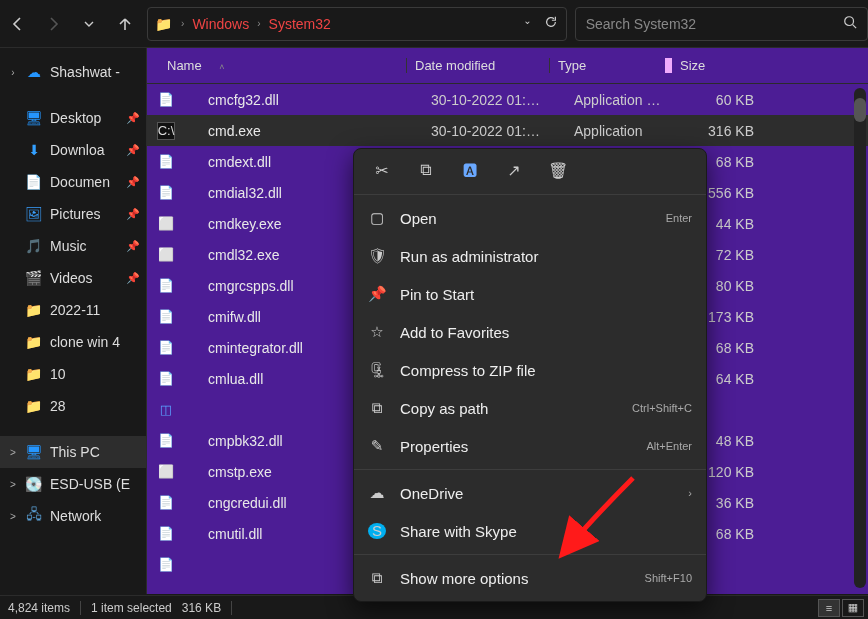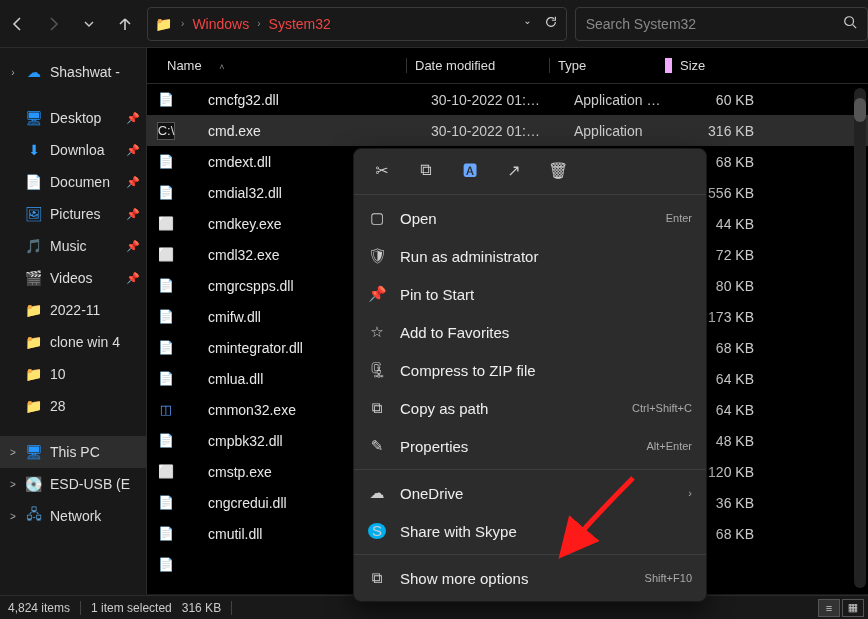--- a/index.html
+++ b/index.html
@@ -20,21 +20,21 @@
   .body { display: flex; height: 546px; }
   .sidebar { width: 147px; background: #191919; border-right: 1px solid #2b2b2b; padding-top: 8px; overflow: hidden; }
   .side-item { display: flex; align-items: center; height: 32px; padding-left: 8px; gap: 8px; font-size: 14px; white-space: nowrap; color: #ddd; }
   .side-item .exp { width: 10px; color: #aaa; font-size: 10px; text-align: center; }
   .side-item .ico { width: 16px; height: 16px; display: inline-flex; align-items: center; justify-content: center; font-size: 14px; }
   .side-item .pin { margin-left: auto; margin-right: 6px; color: #888; font-size: 11px; }
   .side-item.sel { background: #2d2d2d; }
   .side-gap { height: 14px; }
   
   
-  .filearea { flex: 1; position: relative; background: #000000; }
+  .filearea { flex: 1; position: relative; background: #4c1d95; }
   .cols { display: flex; height: 36px; align-items: center; border-bottom: 1px solid #2b2b2b; color: #ddd; font-size: 13px; }
   .col-name { width: 259px; padding-left: 20px; }
   .col-date { width: 143px; border-left: 1px solid #333; padding-left: 8px; }
   .col-type { width: 116px; border-left: 1px solid #333; padding-left: 8px; }
   .col-size { width: 80px; border-left: 7px solid #f0abfc; padding-left: 8px; }
   .col-sort { color: #888; margin-left: 14px; font-size: 9px; }
   
   .rows { }
   .row { display: flex; align-items: center; height: 31px; font-size: 14px; }
   .row.sel { background: #2d2d2d; }
@@ -297,21 +297,20 @@
         </div>
         <div class="row">
           <span class="ico ic-file">📄</span>
           <span class="nm">cmlua.dll</span>
           <span class="dt"></span>
           <span class="ty"></span>
           <span class="sz">64 KB</span>
         </div>
         <div class="row">
           <span class="ico ic-exe">◫</span>
-          <span class="nm">cmmon32.exe</span>
           <span class="dt"></span>
           <span class="ty"></span>
           <span class="sz">64 KB</span>
         </div>
         <div class="row">
           <span class="ico ic-file">📄</span>
           <span class="nm">cmpbk32.dll</span>
           <span class="dt"></span>
           <span class="ty"></span>
           <span class="sz">48 KB</span>

